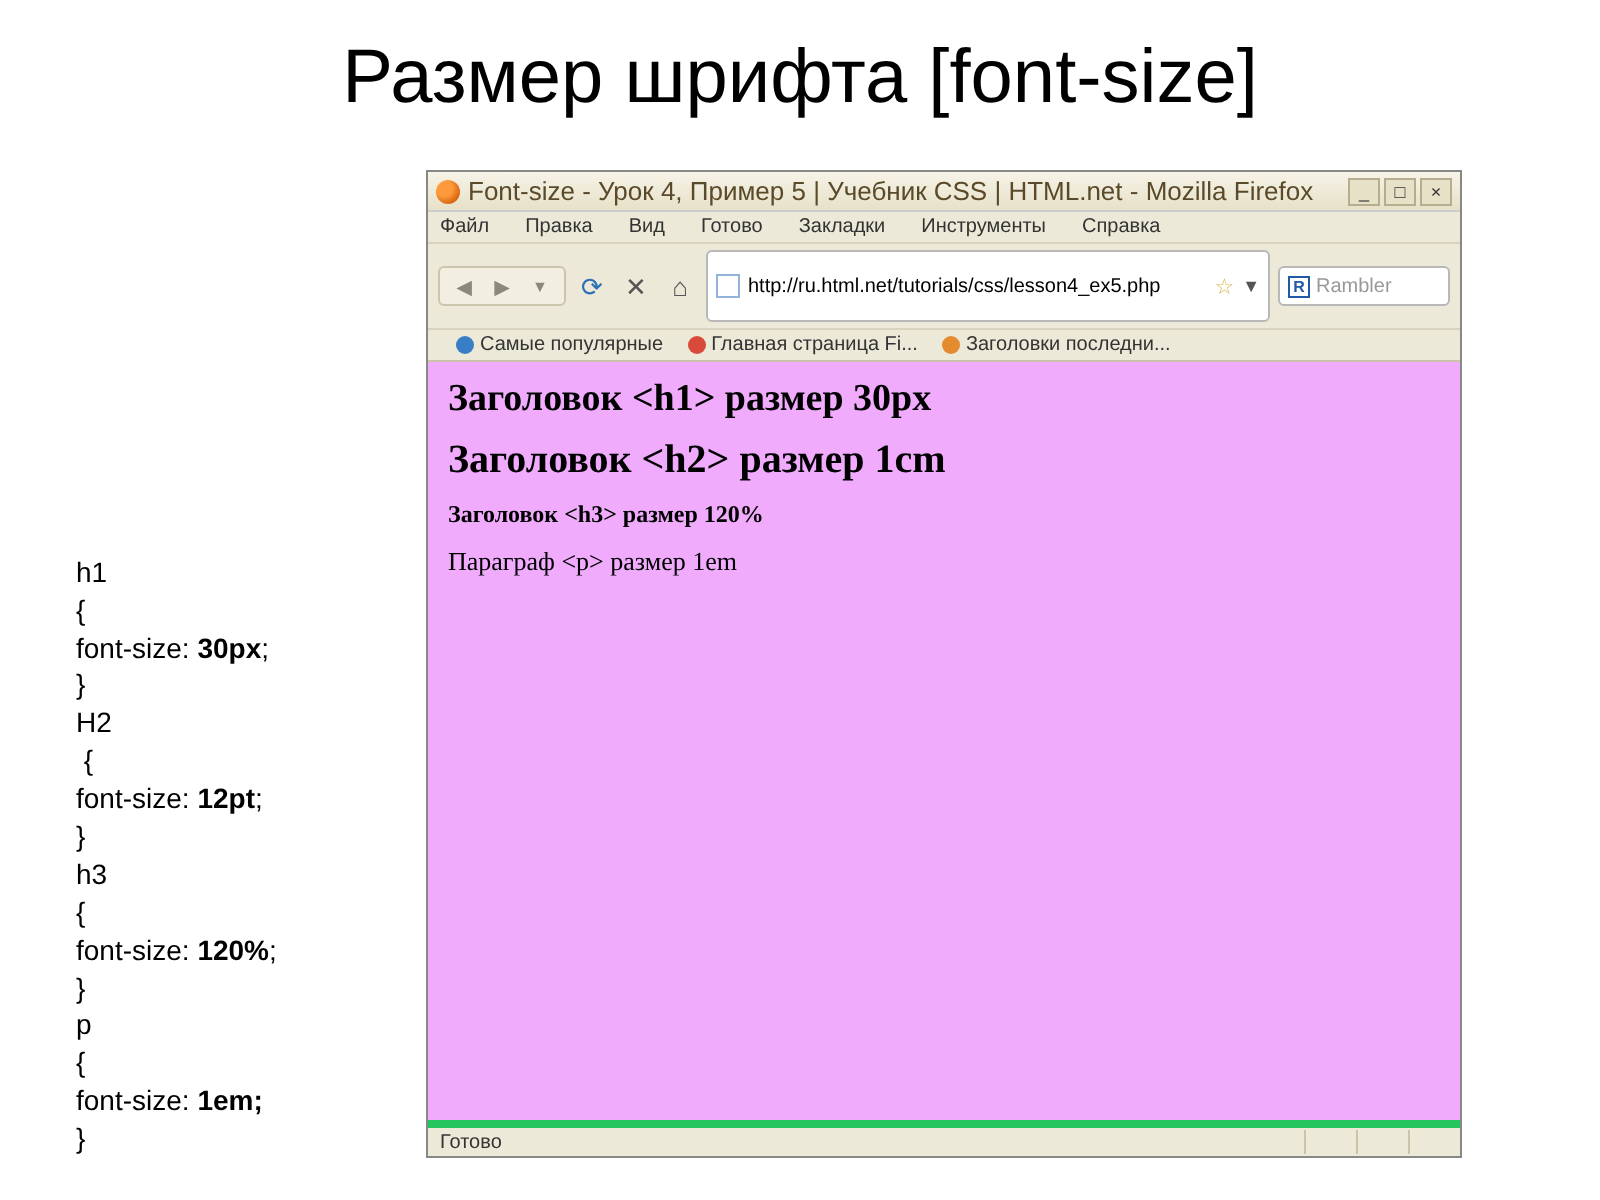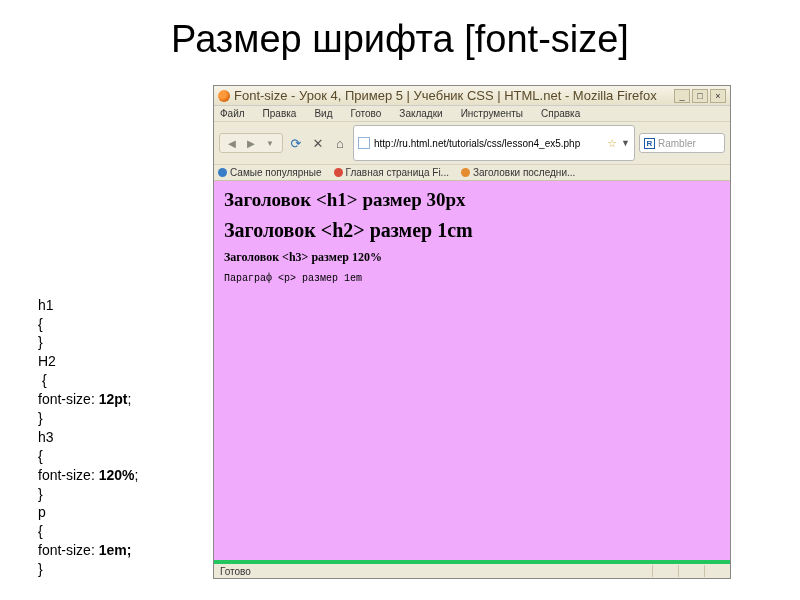--- a/index.html
+++ b/index.html
@@ -153,42 +153,42 @@
     font-size: 8px;
     color: #1e5aa6;
     display: flex; align-items: center; justify-content: center;
     font-weight: bold;
   }
   .search-text { font-size: 10px; color: #999; }
   .bookmarks {
     display: flex;
     align-items: center;
     gap: 12px;
-    padding: 2px 4px;
+    padding: 2px 14px;
     background: #ece9d8;
     border-bottom: 1px solid #c9c3aa;
     font-size: 10px;
   }
   .bm-item { display: flex; align-items: center; gap: 3px; color: #333; }
   .bm-dot { width: 9px; height: 9px; border-radius: 50%; }
   .dot-blue { background: #3a7dc7; }
   .dot-red { background: #d94a3b; }
   .dot-orange { background: #e38b2e; }
   .viewport {
     background: #f0abfc;
     height: 379px;
     padding: 8px 10px;
     color: #000;
     font-family: "Times New Roman", Times, serif;
     position: relative;
   }
   .viewport .h1 { font-size: 19px; font-weight: 700; margin-bottom: 8px; }
   .viewport .h2 { font-size: 20px; font-weight: 700; margin-bottom: 8px; }
   .viewport .h3 { font-size: 12px; font-weight: 700; margin-bottom: 8px; }
-  .viewport .p  { font-size: 10px; font-family: Liberation Mono, monospace; }
+  .viewport .p  { font-size: 13px; }
   .statusbar {
     height: 18px;
     background: #ece9d8;
     border-top: 4px solid #22c55e;
     display: flex;
     align-items: center;
     padding: 0 6px;
     font-size: 10px;
     color: #333;
     justify-content: space-between;
@@ -201,20 +201,21 @@
 </style>
 </head>
 <body>
 
 <div class="slide-title">Размер шрифта [font-size]</div>
 
 <div class="content">
   <div class="code-col">
     <div>h1</div>
     <div>{</div>
+    <div><span>font-size: </span><span class="b">30px</span><span>;</span></div>
     <div>}</div>
     <div>H2</div>
     <div>&nbsp;<span>{</span></div>
     <div><span>font-size: </span><span class="b">12pt</span><span>;</span></div>
     <div>}</div>
     <div>h3</div>
     <div>{</div>
     <div><span>font-size: </span><span class="b">120%</span><span>;</span></div>
     <div>}</div>
     <div>p</div>

